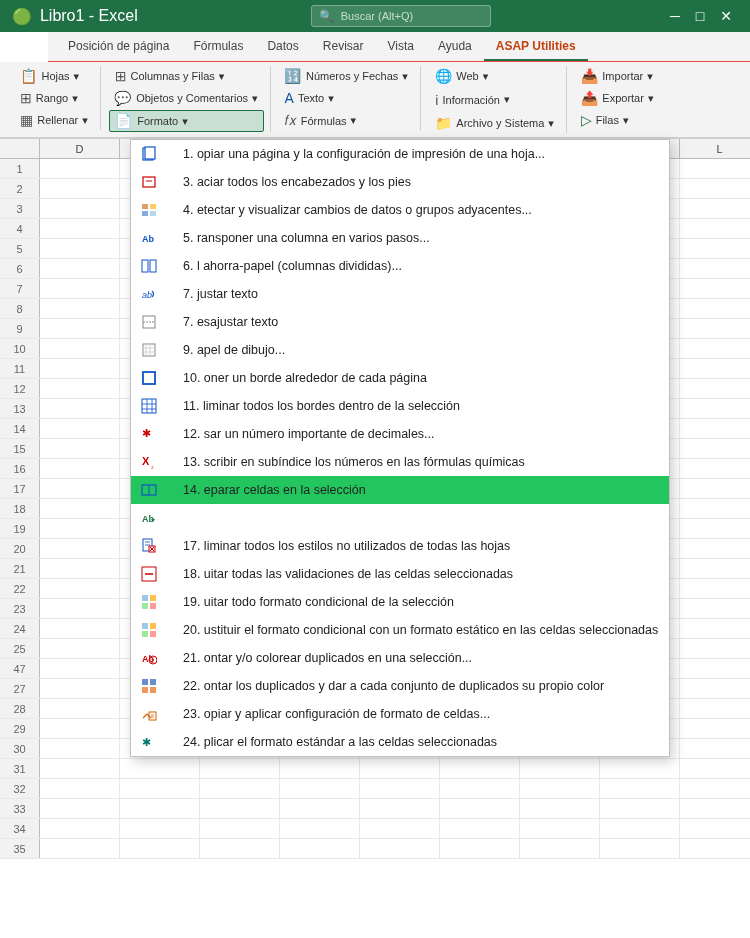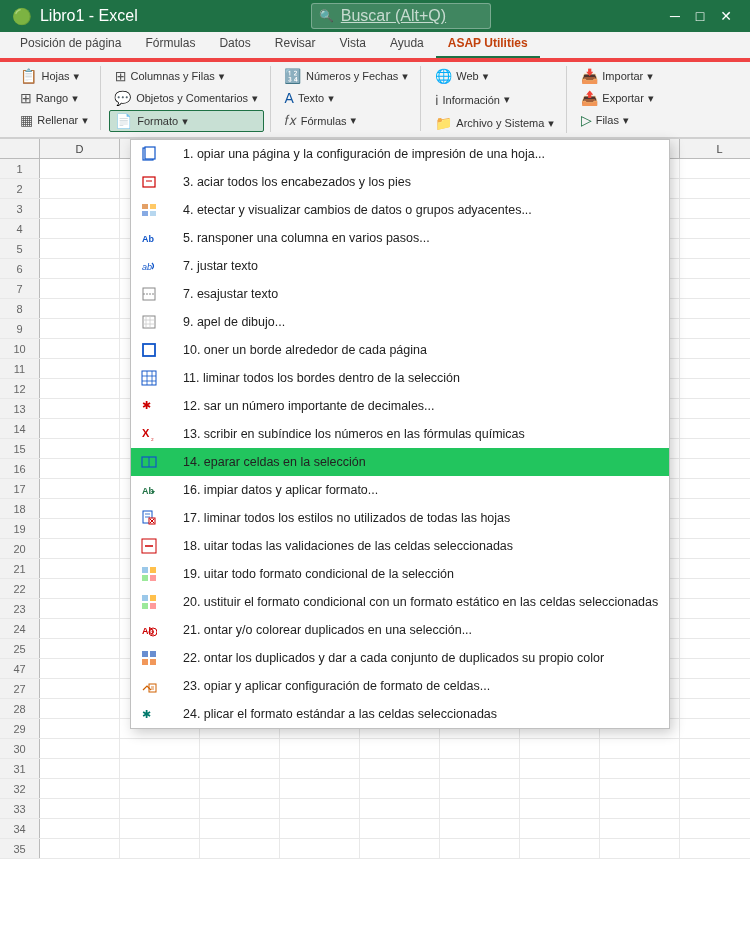--- a/index.html
+++ b/index.html
@@ -26,25 +26,26 @@
       font-size: 12px;
       display: flex;
       align-items: center;
       gap: 6px;
       width: 180px;
     }
 
     
     .ribbon-tabs {
       background: #f3f3f3;
-      border-bottom: 4px solid #ef4444;
+      border-bottom: 1px solid #ef4444;
       height: 30px;
       display: flex;
       align-items: flex-end;
       padding: 0 8px;
+      margin-left: 48px;
     }
     .ribbon-tab {
       padding: 5px 12px 6px;
       font-size: 12px;
       cursor: pointer;
       border-bottom: 2px solid transparent;
       color: #444;
     }
     .ribbon-tab.active {
       color: #c2410c;
@@ -182,21 +183,21 @@
 </head>
 <body>
 
 <div class="title-bar">
   <div class="title-bar-left">
     <span style="font-size:16px; color:white;">🟢</span>
     <span class="title-bar-title">Libro1 - Excel</span>
   </div>
   <div class="search-box">
     <span style="font-size:12px;">🔍</span>
-    <span style="color:rgba(255,255,255,0.7); font-size:16px;text-decoration:underline;">Buscar (Alt+Q)</span>
+    <span style="color:rgba(255,255,255,0.7); font-size:11px;">Buscar (Alt+Q)</span>
   </div>
   <div style="display:flex; gap:4px;">
     <span style="color:white; font-size:14px; padding:0 6px; cursor:pointer;">─</span>
     <span style="color:white; font-size:14px; padding:0 6px; cursor:pointer;">□</span>
     <span style="color:white; font-size:14px; padding:0 6px; cursor:pointer;">✕</span>
   </div>
 </div>
 
 <div class="ribbon-tabs">
   <div class="ribbon-tab">Posición de página</div>
@@ -773,20 +774,29 @@
         <div class="menu-item-icon">
           <svg width="16" height="16" viewBox="0 0 16 16">
             <text x="1" y="12" font-size="9" fill="#1055c8" font-weight="bold">Ab</text>
           </svg>
         </div>
         <span class="menu-item-text">5. ransponer una columna en varios pasos...</span>
       </div>
       <div class="menu-item">
         <div class="menu-item-icon">
           <svg width="16" height="16" viewBox="0 0 16 16">
+            <rect x="1" y="2" width="6" height="12" fill="none" stroke="#1055c8" stroke-width="1"></rect>
+            <rect x="9" y="2" width="6" height="12" fill="none" stroke="#1055c8" stroke-width="1"></rect>
+          </svg>
+        </div>
+        <span class="menu-item-text">6. l ahorra-papel (columnas divididas)...</span>
+      </div>
+      <div class="menu-item">
+        <div class="menu-item-icon">
+          <svg width="16" height="16" viewBox="0 0 16 16">
             <text x="1" y="12" font-size="9" fill="#1055c8" font-style="italic">ab</text>
             <path d="M11 5 Q14 8 11 11" fill="none" stroke="#1055c8" stroke-width="1.2"></path>
           </svg>
         </div>
         <span class="menu-item-text">7. justar texto</span>
       </div>
       <div class="menu-item">
         <div class="menu-item-icon">
           <svg width="16" height="16" viewBox="0 0 16 16">
             <rect x="2" y="2" width="12" height="12" fill="none" stroke="#888" stroke-width="1"></rect>
@@ -853,21 +863,20 @@
         </div>
         <span class="menu-item-text">14. eparar celdas en la selección</span>
       </div>
       <div class="menu-item">
         <div class="menu-item-icon">
           <svg width="16" height="16" viewBox="0 0 16 16">
             <text x="1" y="12" font-size="9" fill="#217346" font-weight="bold">Ab</text>
             <path d="M10 9 L14 9 L12 12 Z" fill="#217346"></path>
           </svg>
         </div>
-        <span class="menu-item-text">16. impiar datos y aplicar formato...</span>
       </div>
       <div class="menu-item">
         <div class="menu-item-icon">
           <svg width="16" height="16" viewBox="0 0 16 16">
             <rect x="2" y="1" width="9" height="12" fill="none" stroke="#1055c8" stroke-width="1"></rect>
             <line x1="4" y1="4" x2="9" y2="4" stroke="#1055c8" stroke-width="0.8"></line>
             <line x1="4" y1="7" x2="9" y2="7" stroke="#1055c8" stroke-width="0.8"></line>
             <rect x="8" y="8" width="6" height="6" fill="white" stroke="#c00" stroke-width="1"></rect>
             <line x1="9" y1="9" x2="13" y2="13" stroke="#c00" stroke-width="1"></line>
             <line x1="13" y1="9" x2="9" y2="13" stroke="#c00" stroke-width="1"></line>

